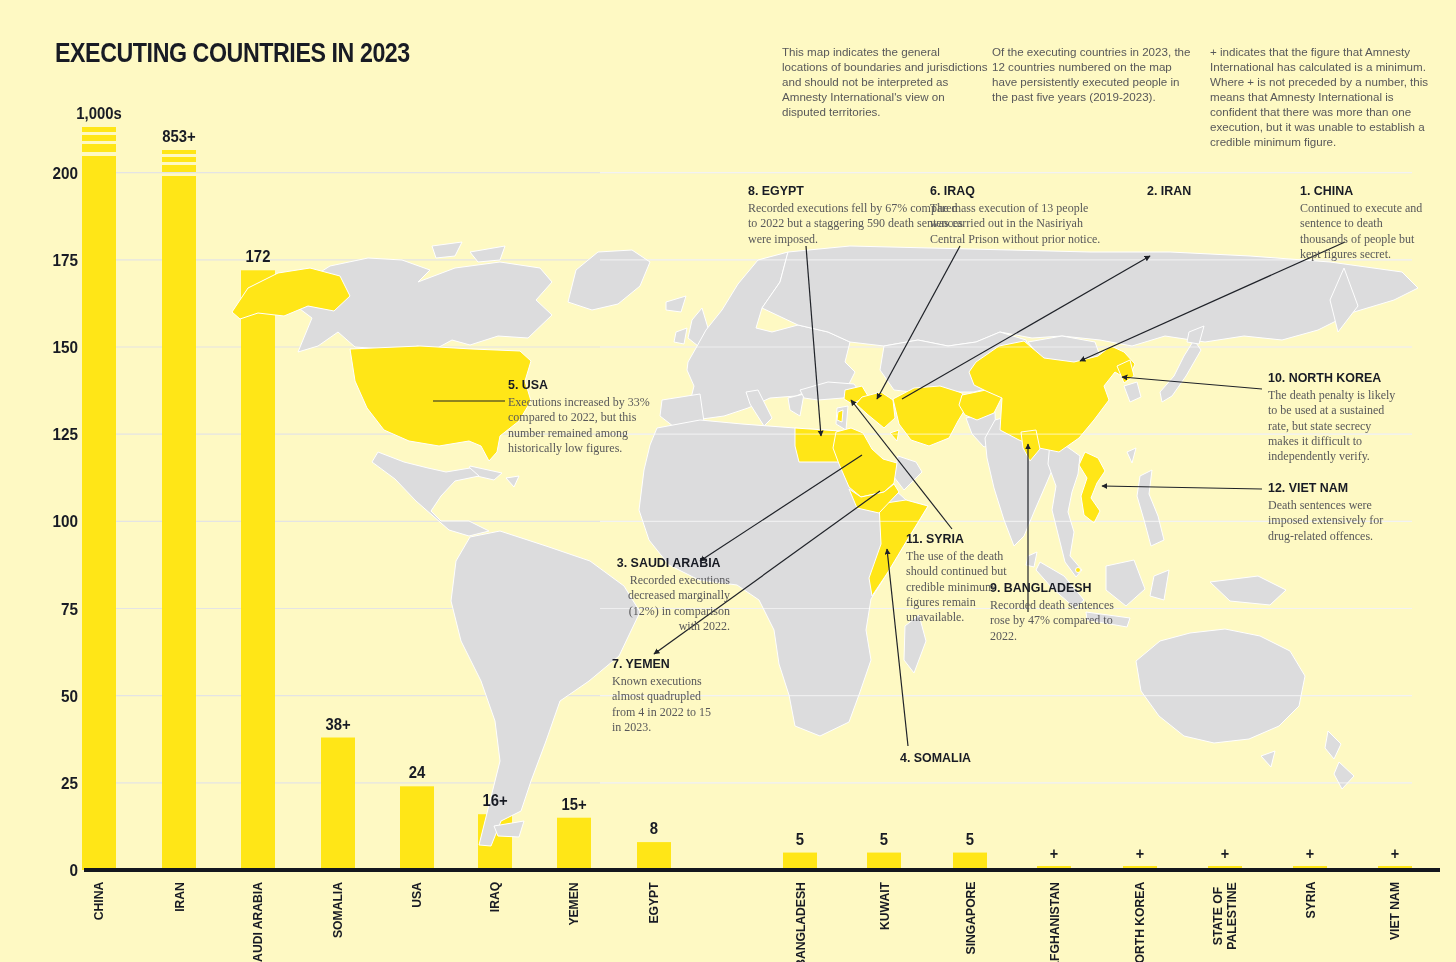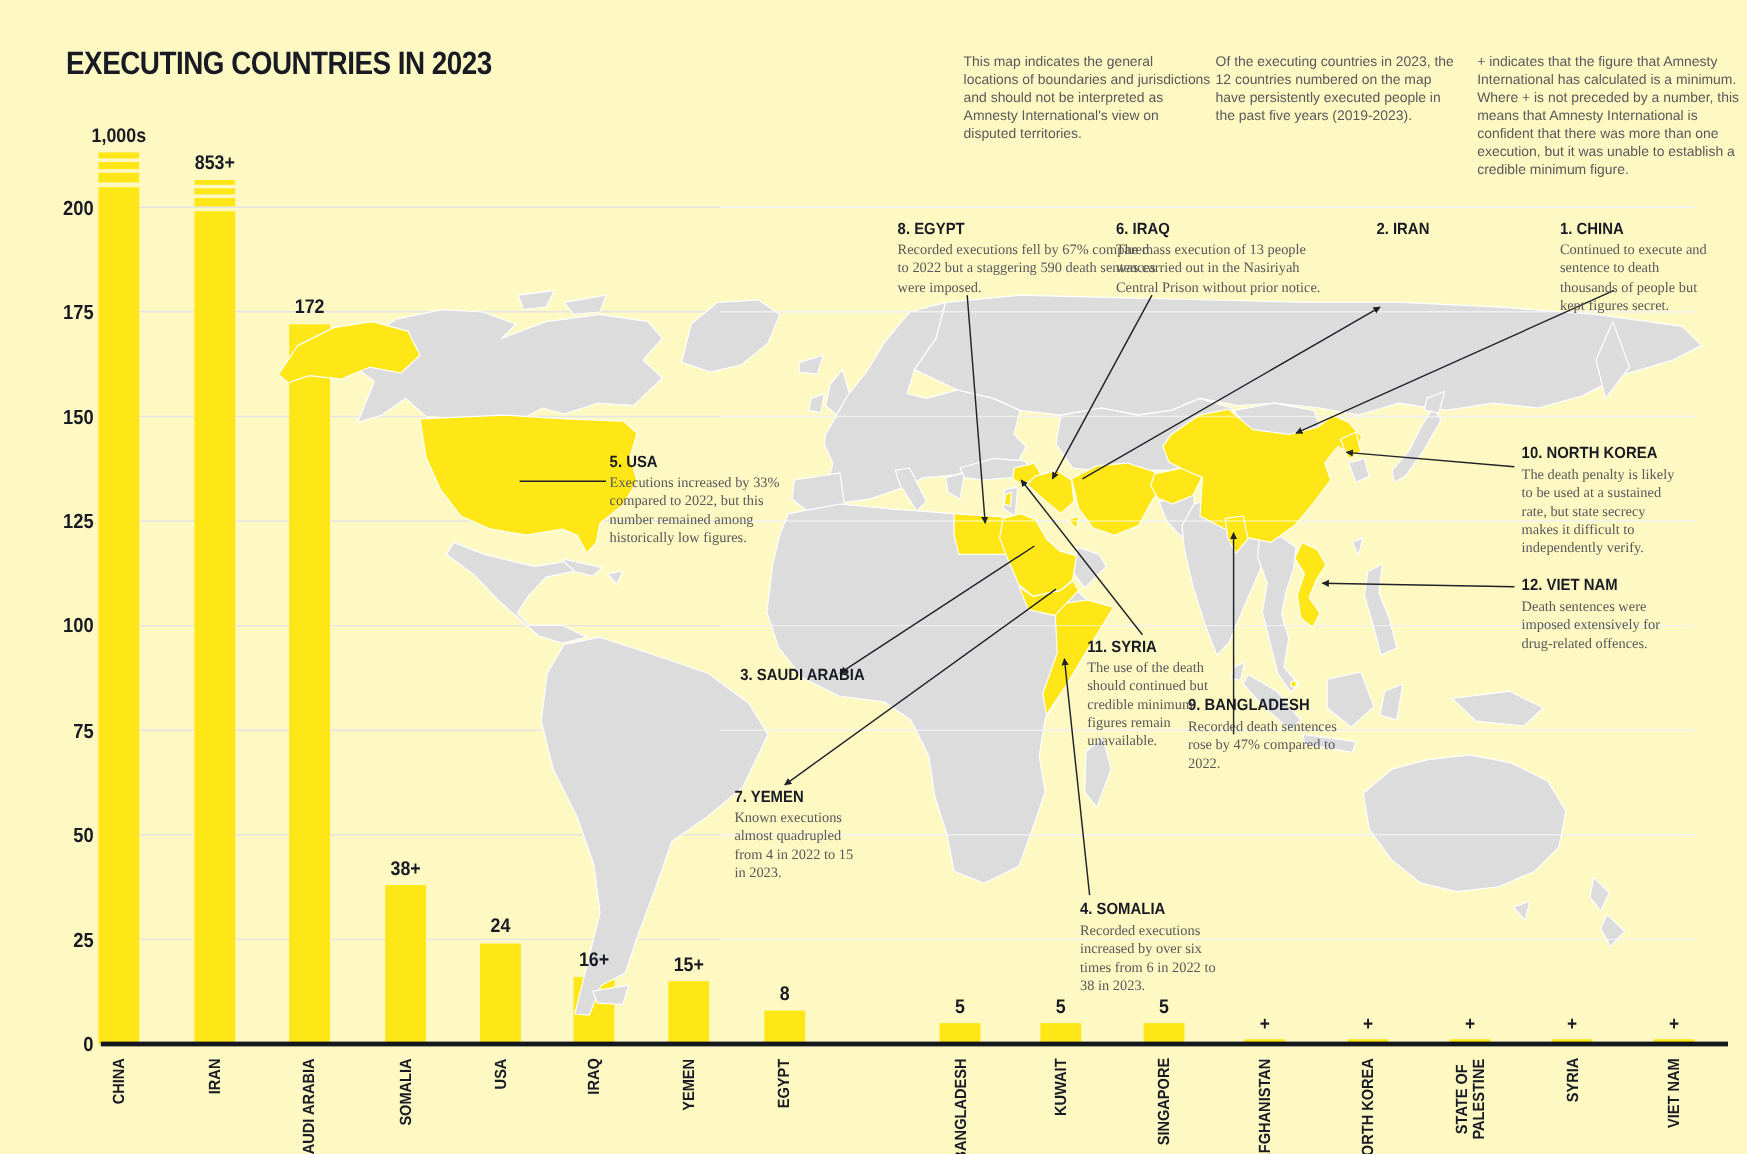--- a/index.html
+++ b/index.html
@@ -1,20 +1,20 @@
 <!DOCTYPE html>
 <html><head>
 <meta charset="utf-8">
 <style>
   html,body{margin:0;padding:0;background:#ffffff;}
   #canvas{position:relative;width:1456px;height:962px;background:#fef9c3;overflow:hidden;
           font-family:"Liberation Sans",sans-serif;}
   .title{position:absolute;left:55px;top:38px;font-size:27px;font-weight:700;color:#181b24;
          letter-spacing:-0.5px;transform:scaleX(0.86);transform-origin:left top;white-space:nowrap;}
-  .note{position:absolute;top:44px;font-size:11.6px;line-height:1.3;color:#58585a;margin-left:21px;}
+  .note{position:absolute;top:44px;font-size:11.6px;line-height:1.3;color:#58585a;}
   #note1{left:782px;width:206px;}
   #note2{left:992px;width:202px;}
   #note3{left:1210px;width:230px;}
   #mapsvg{position:absolute;left:0;top:0;}
   .land{fill:var(--land);stroke:#ffffff;stroke-width:1;stroke-linejoin:round;}
   .hl{fill:var(--accent);stroke:#ffffff;stroke-width:1;stroke-linejoin:round;}
   .ytick{position:absolute;width:60px;text-align:right;font-size:17px;font-weight:700;color:#181b24;
          transform:scaleX(0.9);transform-origin:right center;}
   .vallabel{position:absolute;width:90px;text-align:center;font-weight:700;color:#181b24;
             transform:scaleX(0.9);transform-origin:center top;white-space:nowrap;}
@@ -221,24 +221,24 @@
   <div id="anns">
       <div class="ann" style="left: 1300px; top: 183px; width: 125px;">
         <div class="hd">1. CHINA</div>
         <div class="bd">Continued to execute and sentence to death thousands of people but kept figures secret.</div>
       </div>
       <div class="ann" style="left: 1147px; top: 183px; width: 152px;">
         <div class="hd">2. IRAN</div>
       </div>
       <div class="ann" style="left: 612px; top: 555px; width: 118px; text-align: right;">
         <div class="hd">3. SAUDI ARABIA</div>
+        <div class="bd">Recorded executions decreased marginally (12%) in comparison with 2022.</div>
       </div>
       <div class="ann" style="left: 900px; top: 750px; width: 115px;">
         <div class="hd">4. SOMALIA</div>
-        <div class="bd">Recorded executions increased by over six times from 6 in 2022 to 38 in 2023.</div>
       </div>
       <div class="ann" style="left: 508px; top: 377px; width: 160px;">
         <div class="hd">5. USA</div>
         <div class="bd">Executions increased by 33% compared to 2022, but this number remained among historically low figures.</div>
       </div>
       <div class="ann" style="left: 930px; top: 183px; width: 178px;">
         <div class="hd">6. IRAQ</div>
         <div class="bd">The mass execution of 13 people was carried out in the Nasiriyah Central Prison without prior notice.</div>
       </div>
       <div class="ann" style="left: 612px; top: 656px; width: 108px;">

